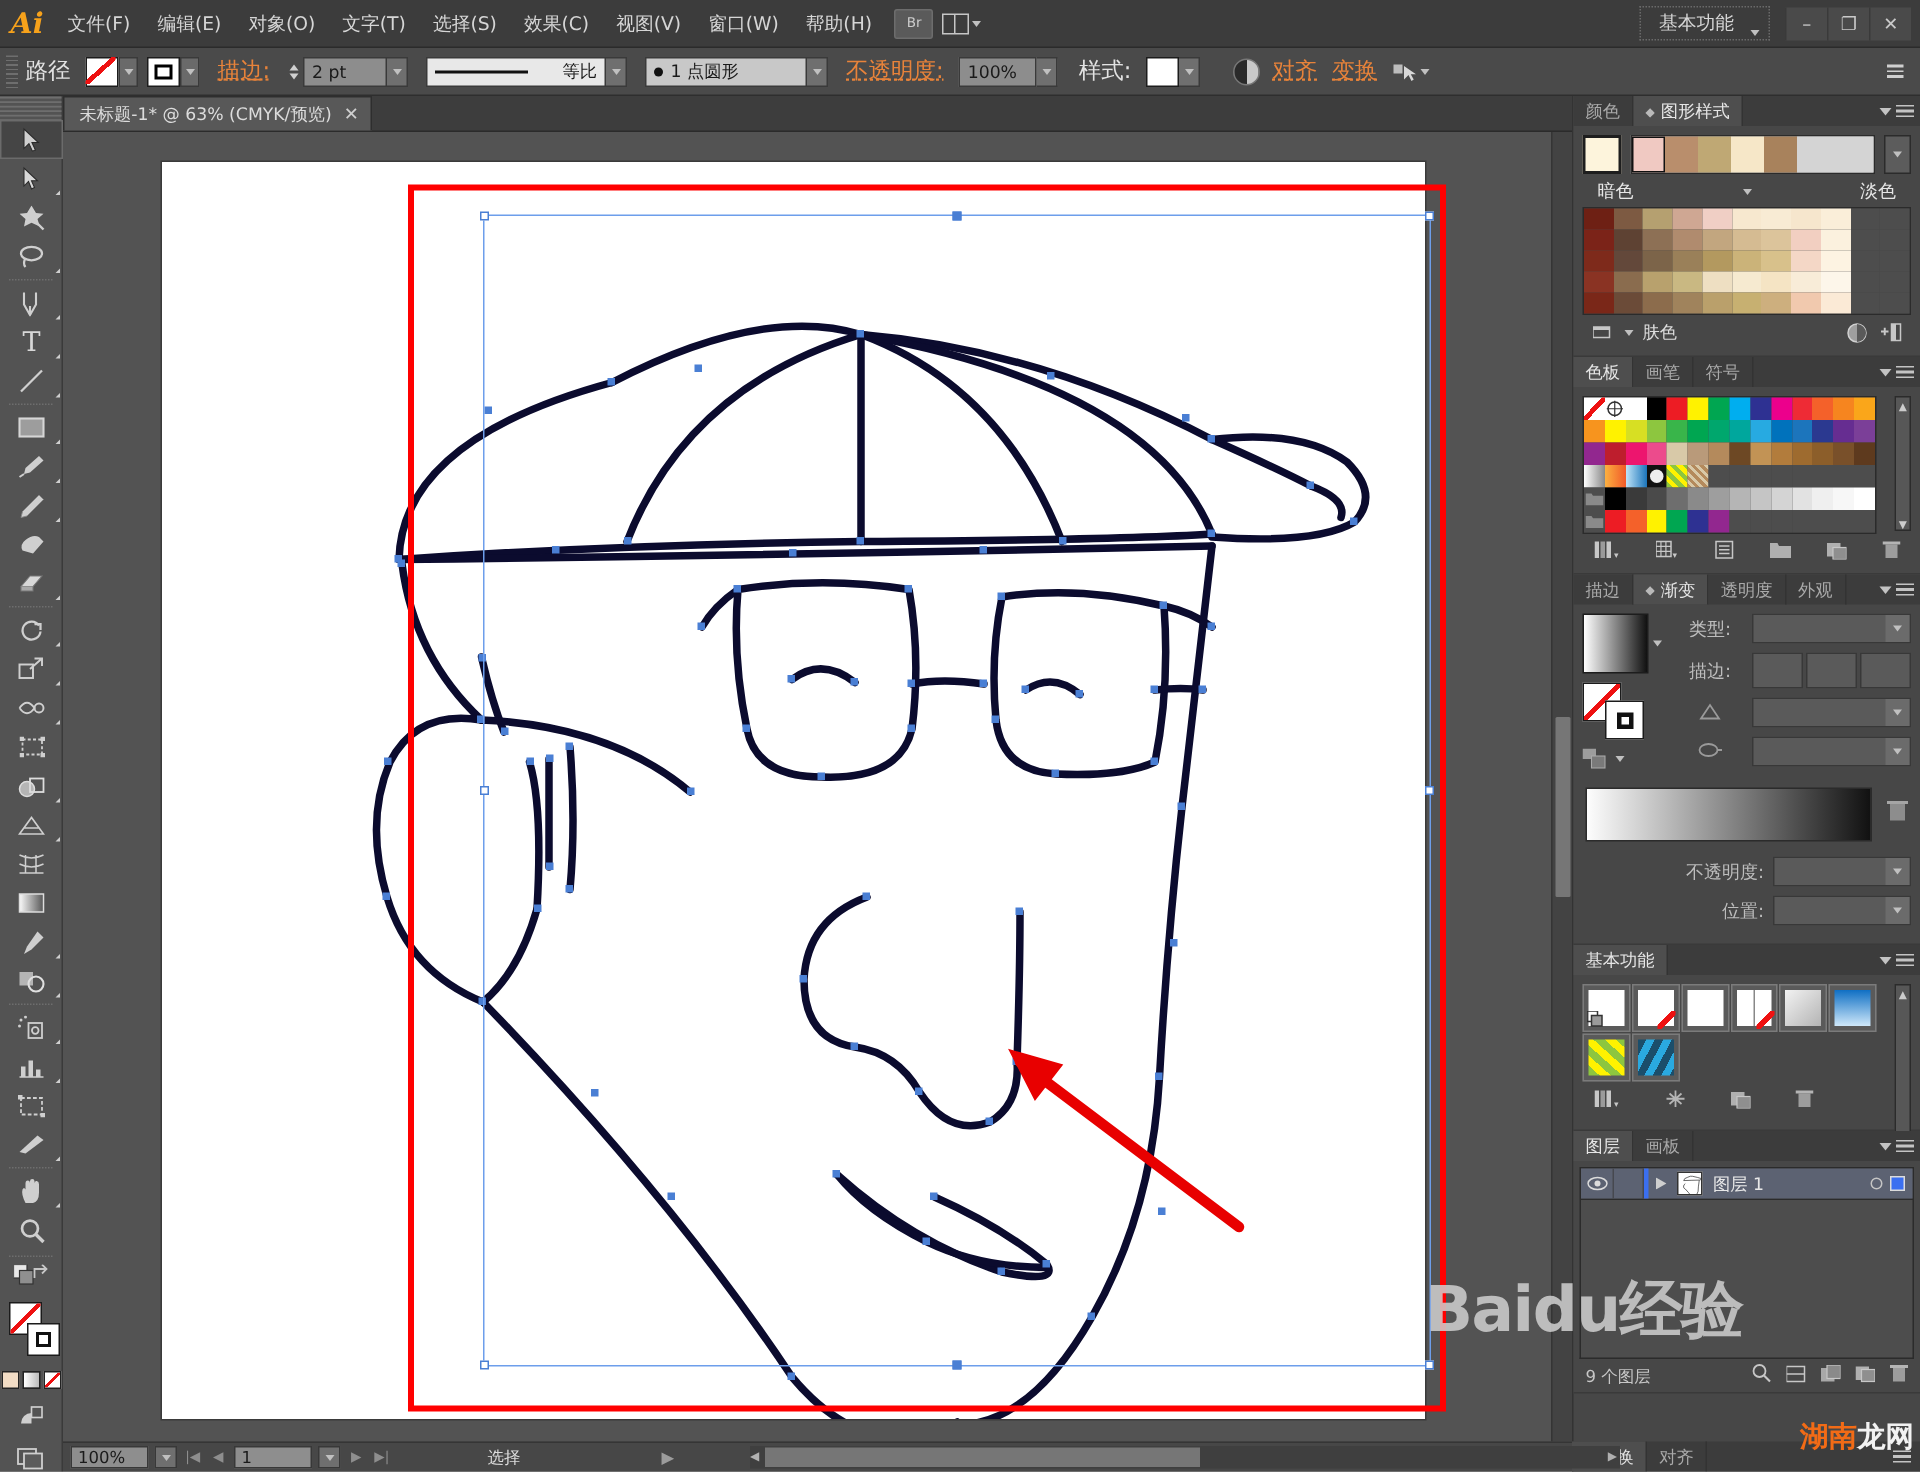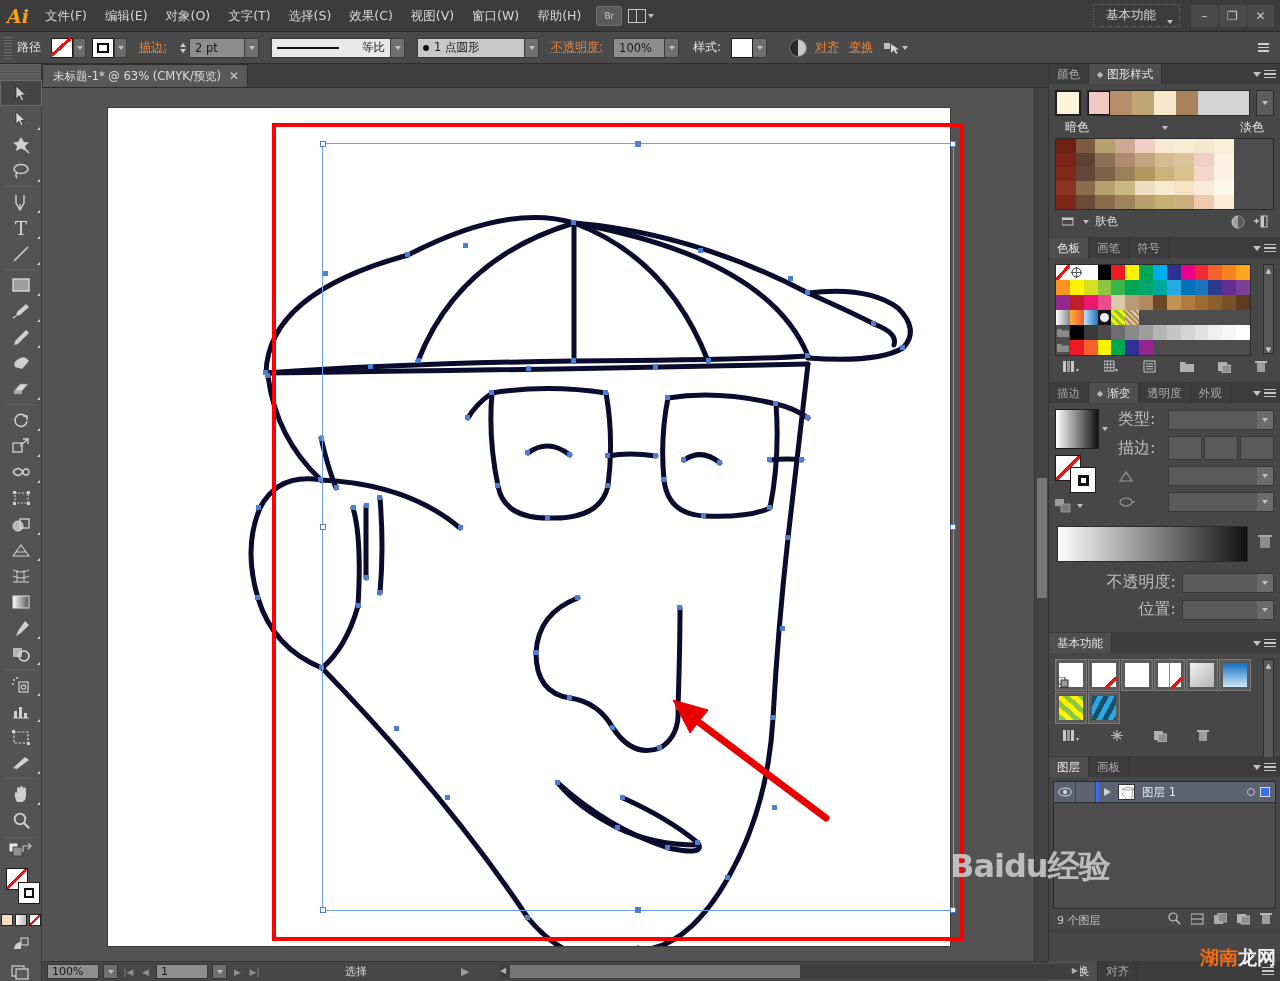--- a/index.html
+++ b/index.html
@@ -46,21 +46,21 @@
   .wc { width:28px;height:22px;display:flex;align-items:center;justify-content:center;color:#c9c9c9;font-size:12px;background:#4a4a4a;border-left:1px solid #3a3a3a;}
 
   
   .controlbar {
     position:absolute; left:0; top:32px; width:1280px; height:32px;
     background: #4a4a4a; border-bottom:1px solid #2e2e2e;
     display:flex; align-items:center; padding-left:4px;
   }
   .grip { width:8px;height:22px;background:
      repeating-linear-gradient(to bottom,#6e6e6e 0 1px,transparent 1px 3px); margin-right:5px;}
-  .cb-label { font-size:12px; color:#e2e2e2; margin-right:10px; white-space:nowrap;}
+  .cb-label { font-size:15px; color:#e2e2e2; margin-right:10px; white-space:nowrap;}
   .cb-label.orange { color:#e8833a; text-decoration:underline; text-decoration-style:dotted; }
   .swatch-ctl { display:flex;align-items:center;margin-right:6px; }
   .sw-box { width:22px;height:20px;border:1px solid #1c1c1c;background:#fff; position:relative;}
   .sw-none { background:#fff; }
   .sw-none:after{ content:""; position:absolute; left:-1px;top:-1px;width:100%;height:100%;
     background:linear-gradient(to bottom right, transparent 44%, #e11 44%, #e11 56%, transparent 56%);}
   .sw-stroke { background:#fff; display:flex;align-items:center;justify-content:center;}
   .sw-stroke i { width:12px;height:10px;border:2.5px solid #000; display:block;}
   .mini-drop { width:13px;height:20px;background:#6a6a6a;border:1px solid #3a3a3a;
     display:flex;align-items:center;justify-content:center; }
@@ -203,21 +203,21 @@
   .gr-thumb{width:44px;height:40px;border:1px solid #1d1d1d;background:linear-gradient(to right,#fff,#111);}
   .gr-fs{position:relative;width:48px;height:38px;margin-top:6px;}
   .gr-fs .a{position:absolute;left:0;top:0;width:26px;height:26px;background:#fff;border:1px solid #1b1b1b;}
   .gr-fs .a:after{content:"";position:absolute;left:0;top:0;width:100%;height:100%;
     background:linear-gradient(to bottom right,transparent 45%,#e11 45%,#e11 55%,transparent 55%);}
   .gr-fs .b{position:absolute;left:15px;top:12px;width:26px;height:26px;background:#fff;border:1px solid #1b1b1b;
      display:flex;align-items:center;justify-content:center;}
   .gr-fs .b i{width:11px;height:11px;border:3px solid #111;display:block;}
   .gr-fields{flex:1;}
   .gr-line{display:flex;align-items:center;gap:6px;margin-bottom:6px;}
-  .gr-lbl{font-size:16px;color:#bdbdbd;width:44px;text-align:left;}
+  .gr-lbl{font-size:12px;color:#bdbdbd;width:44px;text-align:center;}
   .gr-input{flex:1;height:20px;background:#5a5a5a;border:1px solid #383838;display:flex;align-items:center;justify-content:flex-end;}
   .gr-input .dd{width:16px;height:100%;background:#6b6b6b;display:flex;align-items:center;justify-content:center;}
   .gr-strokebtns{display:flex;gap:2px;}
   .gr-sb{width:34px;height:24px;background:#5a5a5a;border:1px solid #383838;}
   .gr-bar{margin:8px 2px 4px;height:36px;background:linear-gradient(to right,#fdfdfd,#111);border:1px solid #2b2b2b;}
   .gr-bar-wrap{display:flex;align-items:center;gap:8px;}
   .gr-trash{width:16px;height:18px;color:#9a9a9a;}
 
   
   .gs-body{padding:6px;position:relative;}
@@ -239,34 +239,34 @@
   .ly-thumb{width:17px;height:16px;background:#fff;border:1px solid #333;margin:0 3px;overflow:hidden;}
   .ly-name{flex:1;font-size:11.5px;color:#e8e8e8;padding-left:4px;}
   .ly-circle{width:8px;height:8px;border-radius:50%;border:1.5px solid #c5c5c5;margin-right:5px;}
   .ly-target{width:10px;height:10px;background:#3b6ff0;border:1px solid #dcdcdc;margin-right:5px;}
   .ly-area{margin:0 4px;height:106px;background:#4d4d4d;border:1px solid #2b2b2b;border-top:none;}
   .ly-foot{display:flex;align-items:center;padding:3px 8px;gap:10px;color:#c7c7c7;font-size:11px;}
 
   
   .wm-baidu{position:absolute; left:950px; top:845px; width:330px; height:110px;
     pointer-events:none; color:#cfcfcf; }
-  .wm-baidu .big{font-size:32px;font-weight:bold;letter-spacing:-1px;opacity:.86;}
+  .wm-baidu .big{font-size:42px;font-weight:bold;letter-spacing:-1px;opacity:.86;}
   .wm-baidu .small{font-size:25px;opacity:.8;margin-top:-4px;}
   .wm-hunan{position:absolute; right:4px; bottom:10px; font-size:19px; font-weight:bold;}
   .wm-hunan .o{color:#f26b16;}
   .wm-hunan .w{color:#f2f2f2;}
 
   
   .statusbar{position:absolute;left:42px;bottom:0;width:1006px;height:20px;background:#474747;
     border-top:1px solid #353535;display:flex;align-items:center;gap:4px;padding:0 5px;font-size:11px;}
   .sb-zoom{width:52px;height:15px;background:#8e8e8e;color:#1a1a1a;display:flex;align-items:center;padding:0 4px;border:1px solid #383838;}
   .sb-dd{width:15px;height:15px;background:#6f6f6f;border:1px solid #383838;display:flex;align-items:center;justify-content:center;}
   .sb-nav{width:13px;height:15px;display:flex;align-items:center;justify-content:center;color:#8e8e8e;font-size:9px;}
   .sb-page{width:52px;height:15px;background:#8e8e8e;color:#1a1a1a;display:flex;align-items:center;padding:0 4px;border:1px solid #383838;}
-  .sb-status{flex:0 0 auto;margin-left:80px;color:#dcdcdc;}
+  .sb-status{flex:0 0 auto;margin-left:60px;color:#dcdcdc;}
   .sb-arrow{margin-left:auto;color:#9c9c9c;}
   .sb-hbar{position:absolute;left:458px;top:2px;width:580px;height:15px;background:#3f3f3f;}
   .sb-hthumb{position:absolute;left:10px;top:1px;width:290px;height:13px;background:#767676;}
 
   
   .bottom-tabs{position:absolute;left:1048px;bottom:0;width:232px;height:20px;background:#3c3c3c;display:flex;align-items:center;}
   .bt{padding:0 8px;height:20px;display:flex;align-items:center;font-size:11.5px;color:#a9a9a9;border-right:1px solid #333;}
   .bt.active{background:#4e4e4e;color:#e6e6e6;}
 </style>
 </head>

